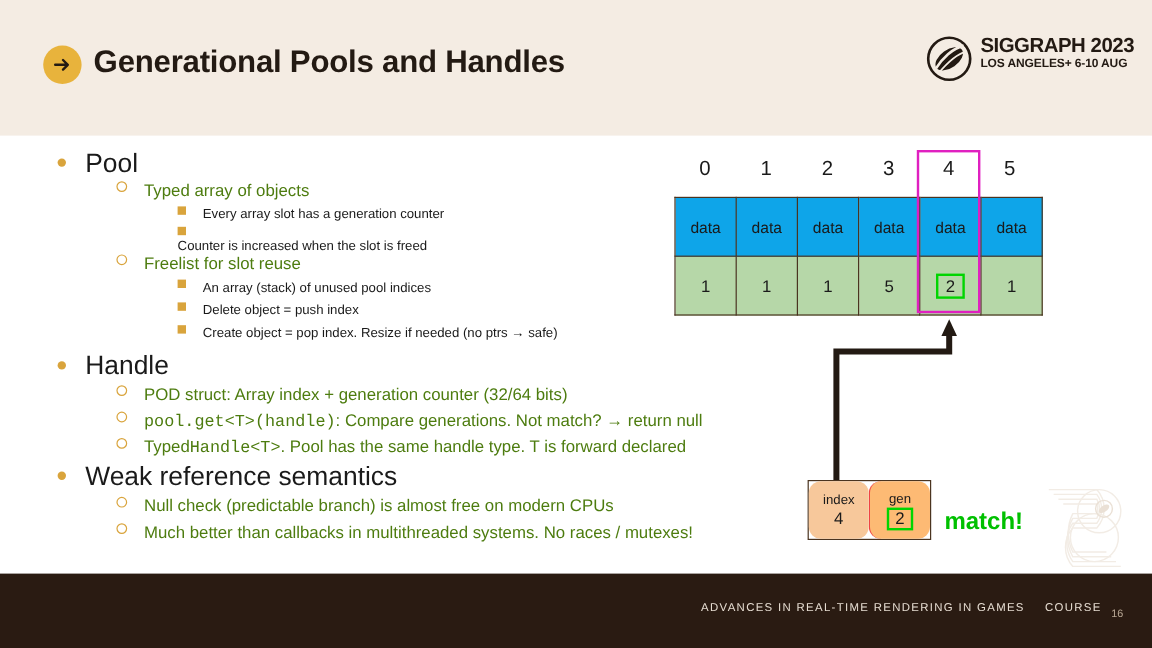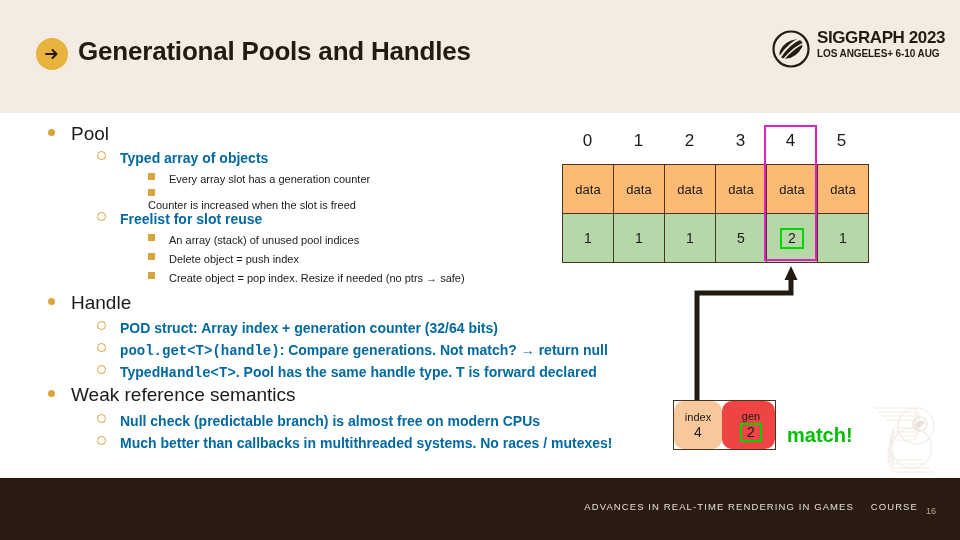--- a/index.html
+++ b/index.html
@@ -42,61 +42,61 @@
     margin-right:16px;flex:0 0 auto;position:relative;top:-4px;
   }
   .bullet-ring{
     width:7px;height:7px;border-radius:50%;background:transparent;
     border:1.3px solid #d9a43c;margin-right:14px;flex:0 0 auto;position:relative;top:-3px;
   }
   .bullet-sq{
     width:7px;height:7px;background:#d9a43c;
     margin-right:14px;flex:0 0 auto;position:relative;top:-3px;
   }
-  .lvl1{font-size:19px;color:#1a1a1a;}
-  .lvl2{font-size:14px;color:#0369a1;font-weight:bold;}
+  .lvl1{font-size:22px;color:#1a1a1a;}
+  .lvl2{font-size:14px;color:#4d7c0f;}
   .lvl3{font-size:11px;color:#1a1a1a;}
   .mono{font-family:"Liberation Mono", monospace;}
 
   
   .diagram{position:absolute;left:0;top:0;width:960px;height:540px;pointer-events:none;}
   .idx-head{
     position:absolute;width:51px;text-align:center;
     font-size:17px;color:#1a1a1a;top:131px;
   }
   .pool-table{
     position:absolute;left:562px;top:164px;
     border-collapse:collapse;
   }
   .pool-table td{
     width:50px;height:48px;text-align:center;vertical-align:middle;
     border:1px solid #4a3420;padding:0;
   }
-  .row-data td{background:#fdba74;font-size:13px;color:#1a1a1a;}
+  .row-data td{background:#0ea5e9;font-size:13px;color:#1a1a1a;}
   .row-gen  td{background:#b6d7a8;font-size:14px;color:#1a1a1a;}
   .gen-hi{
     display:inline-block;border:2px solid #00d500;
     padding:0px 6px;line-height:17px;font-size:14px;
   }
   .magenta-box{
     position:absolute;left:764px;top:125px;width:53px;height:136px;
     border:2.5px solid #e020c0;box-sizing:border-box;
   }
 
   
   .handle-box{
     position:absolute;left:673px;top:400px;width:103px;height:50px;
     display:flex;border:1px solid #4a3420;box-sizing:border-box;
   }
   .hb-cell{
     flex:1;display:flex;flex-direction:column;align-items:center;justify-content:center;
     font-size:11px;color:#1a1a1a;border-radius:10px;
   }
   .hb-index{background:#f7c89b;}
-  .hb-gen{background:#ef4444;border-left:5px solid #ef4444;}
+  .hb-gen{background:#fdba74;border-left:1px solid #ef4444;}
   .hb-label{font-size:11px;line-height:14px;}
   .hb-val{font-size:14px;line-height:16px;}
   .hb-val-hi{
     display:inline-block;border:2px solid #00d500;
     font-size:14px;line-height:15px;padding:0px 5px;
   }
   .match-text{
     position:absolute;left:787px;top:424px;
     font-size:20px;font-weight:bold;color:#00c000;
   }

